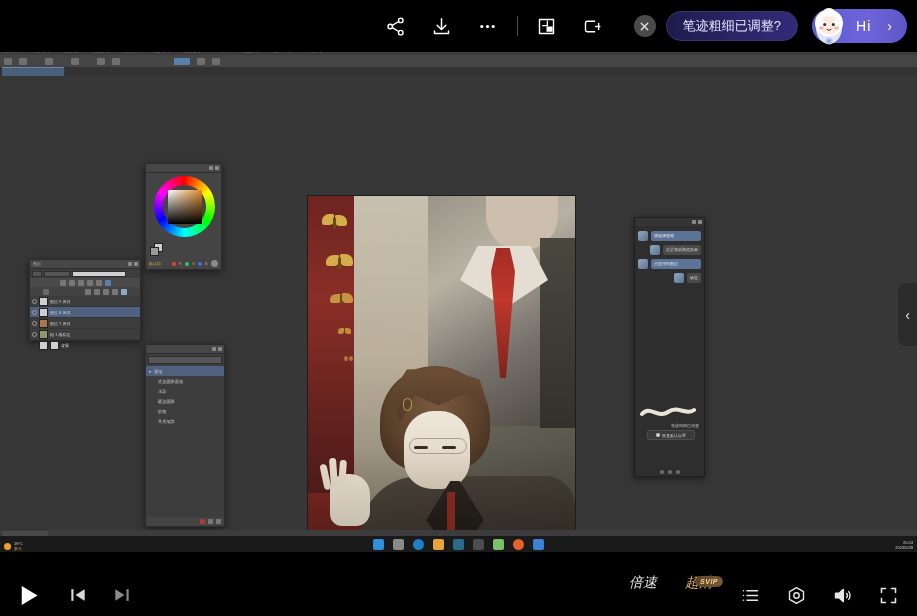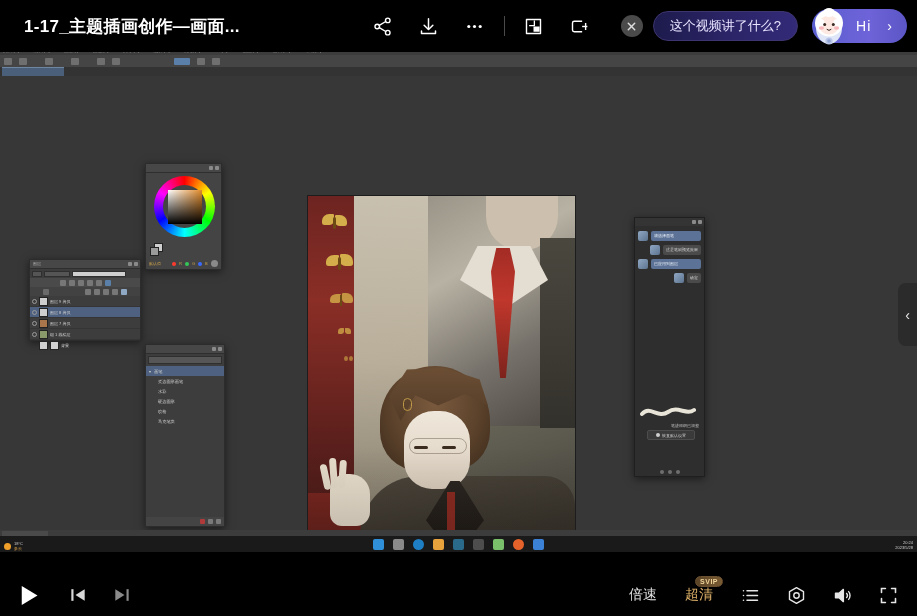--- a/index.html
+++ b/index.html
@@ -230,22 +230,22 @@
   .pg-time-l { position:absolute; left:6px; top:2px; font-size:11px; color:#e8e8e8;
                font-family:"Liberation Sans",sans-serif; }
   .pg-time-r { position:absolute; right:8px; top:2px; font-size:11px; color:#e8e8e8; }
 
   .ctrlbar { position:absolute; left:0; top:574px; width:917px; height:42px;
              background:#000; display:flex; align-items:center; z-index:50; }
   .cbtn { display:flex; align-items:center; justify-content:center; cursor:pointer; color:#e6e6e6;}
   .cb-play { width:56px; height:42px; }
   .cb-nav  { width:44px; height:42px; }
   .right-ctrls { margin-left:auto; display:flex; align-items:center; gap:0; padding-right:6px; }
-  .txt-btn { position:relative; padding:0 14px; height:42px; display:flex; align-items:center;
-             color:#e2e2e2; font-size:14px; cursor:pointer; white-space:nowrap; }
+  .txt-btn { position:relative; padding:0 14px; height:42px; display:flex; align-items:flex-start;
+             color:#e2e2e2; font-size:14px; cursor:pointer; white-space:nowrap;font-style:italic; }
   .txt-btn.gold { color:#e0b36a; }
   .svip { position:absolute; top:2px; right:4px;
           background:linear-gradient(90deg,#5a4326,#7a5c33); color:#f0d49a;
           font-size:7px; font-weight:bold; padding:1px 4px; border-radius:6px;
           letter-spacing:.5px; border:1px solid #6b5130; }
   .ic-btn { width:46px; height:42px; display:flex; align-items:center; justify-content:center;
             cursor:pointer; color:#e6e6e6; }
 </style>
 </head>
 <body>
@@ -521,21 +521,20 @@
       <span class="ti" style="background:#e5622a;border-radius:50%"></span>
       <span class="ti" style="background:#3b82d6"></span>
       <div class="wt-right">
         <div>20:24</div>
         <div>2023/5/28</div>
       </div>
     </div>
   </div>
 
   <div class="topbar">
-    <div class="vtitle">1-17_主题插画创作—画面...</div>
     <div class="top-actions">
 
       <div class="ticon">
         <svg width="21" height="21" viewBox="0 0 24 24" fill="none" stroke="#fff" stroke-width="1.6" stroke-linecap="round">
           <circle cx="18" cy="5" r="2.6"></circle>
             <circle cx="6" cy="12" r="2.6"></circle>
             <circle cx="18" cy="19" r="2.6"></circle>
           <line x1="8.3" y1="10.8" x2="15.7" y2="6.3"></line>
             <line x1="8.3" y1="13.2" x2="15.7" y2="17.7"></line>
         </svg>
@@ -576,21 +575,21 @@
       </div>
 
       <div class="close-btn">
         <svg width="11" height="11" viewBox="0 0 12 12" stroke="#ddd" stroke-width="1.6" stroke-linecap="round">
           <line x1="2.5" y1="2.5" x2="9.5" y2="9.5"></line>
             <line x1="9.5" y1="2.5" x2="2.5" y2="9.5"></line>
         </svg>
       </div>
 
       <div class="ask-pill">
-        <span>这个视频讲了什么?</span>
+        <span>笔迹粗细已调整?</span>
       </div>
 
       <div class="ai-pill">
         <svg class="ai-av" viewBox="0 0 46 46">
           <ellipse cx="23" cy="25" rx="13" ry="16" fill="#dfe6f7"></ellipse>
           <ellipse cx="23" cy="20" rx="14" ry="13.5" fill="#ffffff"></ellipse>
           <ellipse cx="23" cy="22" rx="10" ry="9.5" fill="#fde9e2"></ellipse>
           <circle cx="14.5" cy="20" r="4" fill="#ffffff"></circle>
           <circle cx="31.5" cy="20" r="4" fill="#ffffff"></circle>
           <ellipse cx="23" cy="9.5" rx="5.5" ry="4.5" fill="#ffffff"></ellipse>

